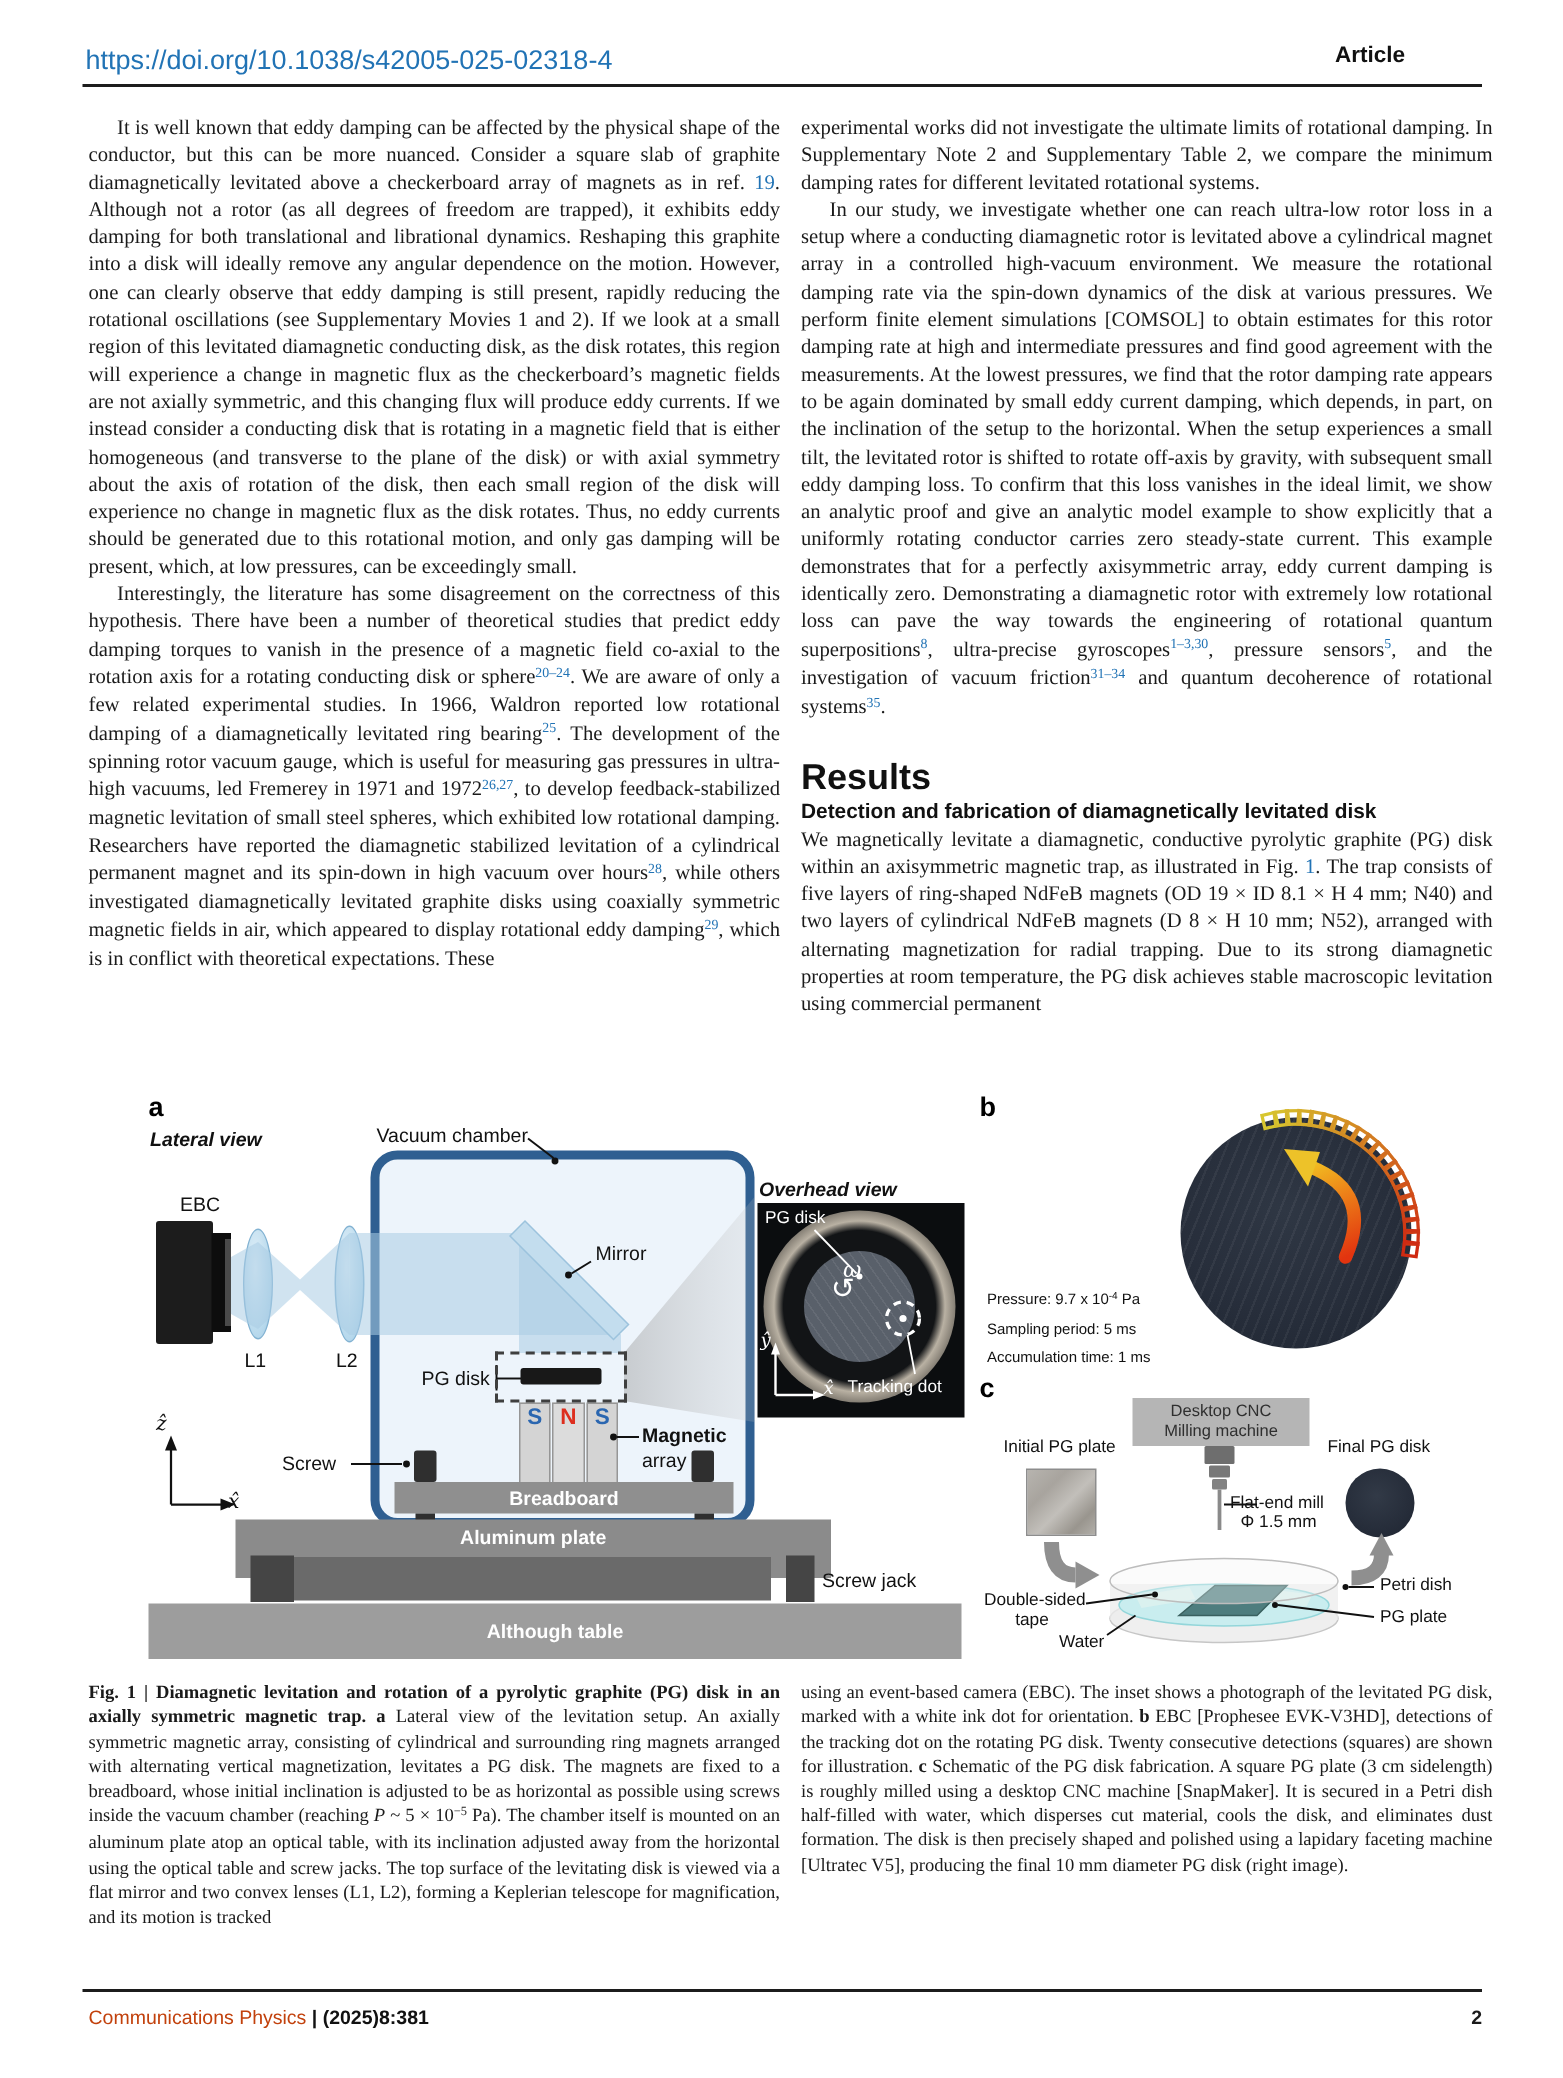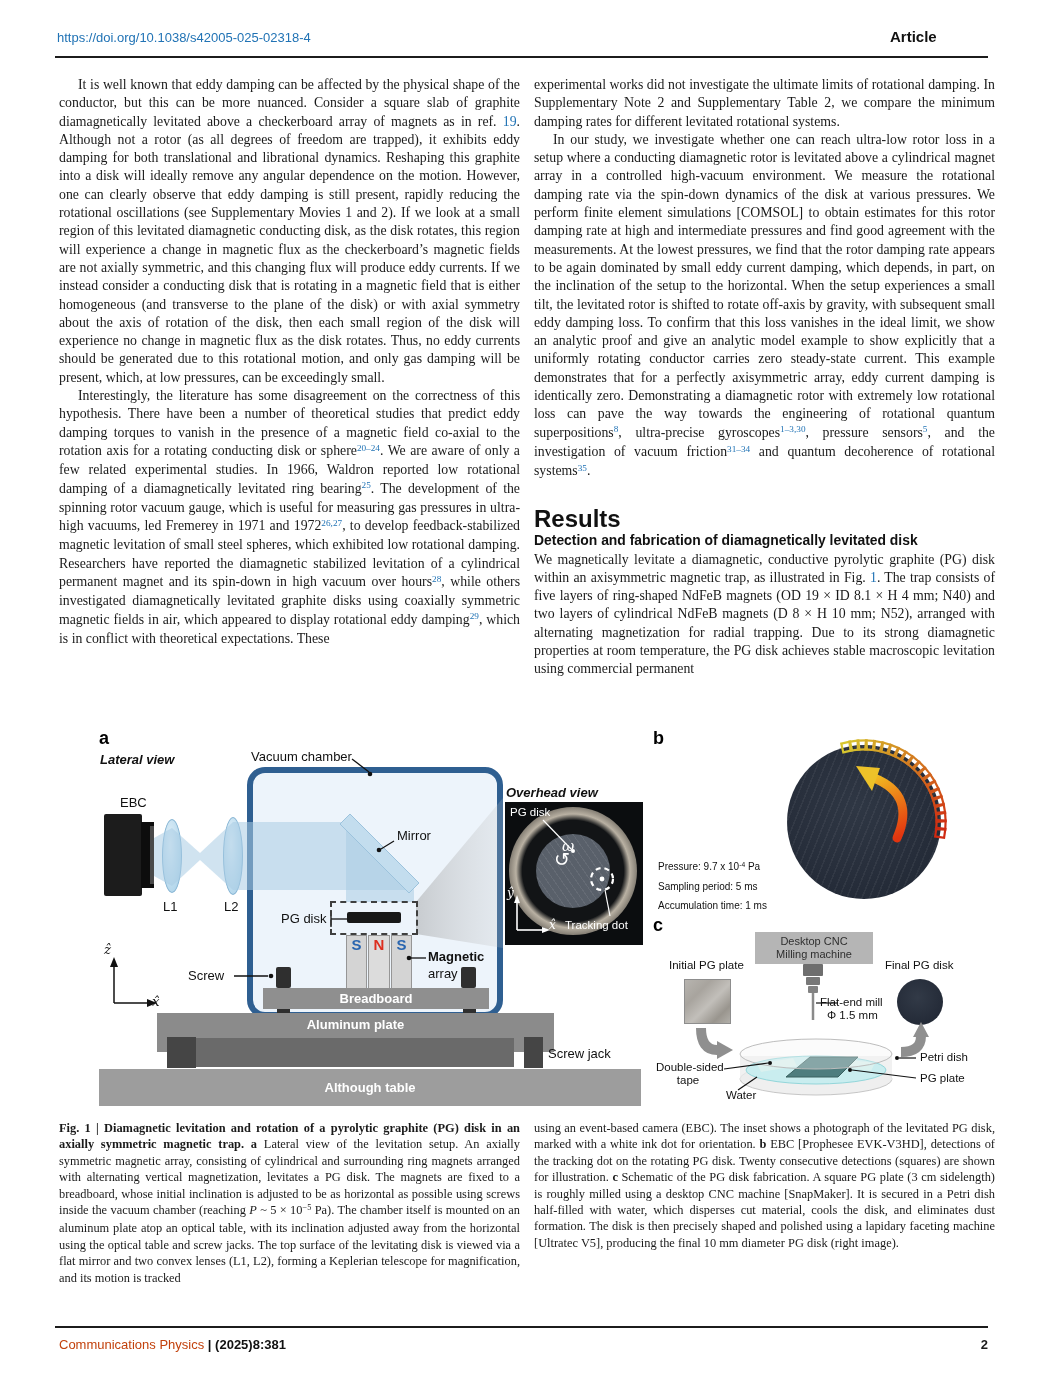--- a/index.html
+++ b/index.html
@@ -1,20 +1,20 @@
 <!DOCTYPE html>
 <html lang="en"><head>
 <meta charset="utf-8">
 <style>
   html,body{margin:0;padding:0;background:#ffffff;}
   .page{position:relative;width:1042px;height:1385px;background:#fff;overflow:hidden;
         font-family:"Liberation Serif",serif;color:#1a1a1a;}
   .abs{position:absolute;}
   
-  .doi{font-family:"Liberation Sans",sans-serif;font-size:13px;color:#2173b5;text-decoration:none;}
+  .doi{font-family:"Liberation Sans",sans-serif;font-size:18px;color:#2173b5;text-decoration:none;}
   .article-lab{font-family:"Liberation Sans",sans-serif;font-size:15px;font-weight:bold;color:#111;}
   .rule{border-top:2px solid #1c1c1c;}
   
   .col{width:461px;font-size:13.8px;line-height:18.3px;text-align:justify;hyphens:auto;}
   .col p{margin:0;}
   .col p.ind{text-indent:19px;}
   h2.res{font-family:"Liberation Sans",sans-serif;font-size:24px;font-weight:bold;margin:27px 0 3px;color:#111;line-height:20px;}
   h3.res{font-family:"Liberation Sans",sans-serif;font-size:13.9px;font-weight:bold;margin:0 0 2px;color:#111;line-height:17px;}
   .seg-link,.seg-suplink{color:#2173b5;}
   .seg-sup,.seg-suplink{font-size:0.67em;position:relative;top:-0.45em;}
@@ -254,21 +254,21 @@
     <div>Accumulation time: 1 ms</div>
   </div>
 
   <div class="abs panel-letter" style="left:653px;top:915px;">c</div>
   <div class="abs flab-sm" style="left:669px;top:959px;">Initial PG plate</div>
   <div class="abs flab-sm" style="left:885px;top:959px;">Final PG disk</div>
   <div class="abs flab-sm" style="left:820px;top:996px;">Flat-end mill</div>
   <div class="abs flab-sm" style="left:827px;top:1009px;">Φ 1.5 mm</div>
   <div class="abs flab-sm" style="left:656px;top:1061px;">Double-sided</div>
   <div class="abs flab-sm" style="left:656px;top:1074px;width:64px;text-align:center;">tape</div>
-  <div class="abs flab-sm" style="left:706px;top:1089px;margin-left:20px;">Water</div>
+  <div class="abs flab-sm" style="left:706px;top:1089px;">Water</div>
   <div class="abs flab-sm" style="left:920px;top:1051px;">Petri dish</div>
   <div class="abs flab-sm" style="left:920px;top:1072px;">PG plate</div>
 
   <div class="abs cap" style="left:59px;top:1120px;"><span class="seg-b">Fig. 1 | Diamagnetic levitation and rotation of a pyrolytic graphite (PG) disk in an axially symmetric magnetic trap. </span><span class="seg-b">a</span><span class="seg-p"> Lateral view of the levitation setup. An axially symmetric magnetic array, consisting of cylindrical and surrounding ring magnets arranged with alternating vertical magnetization, levitates a PG disk. The magnets are fixed to a breadboard, whose initial inclination is adjusted to be as horizontal as possible using screws inside the vacuum chamber (reaching </span><span class="seg-i">P</span><span class="seg-p"> ~ 5 × 10</span><span class="seg-sup">−5</span><span class="seg-p"> Pa). The chamber itself is mounted on an aluminum plate atop an optical table, with its inclination adjusted away from the horizontal using the optical table and screw jacks. The top surface of the levitating disk is viewed via a flat mirror and two convex lenses (L1, L2), forming a Keplerian telescope for magnification, and its motion is tracked</span></div>
   <div class="abs cap" style="left:534px;top:1120px;"><span class="seg-p">using an event-based camera (EBC). The inset shows a photograph of the levitated PG disk, marked with a white ink dot for orientation. </span><span class="seg-b">b</span><span class="seg-p"> EBC [Prophesee EVK-V3HD], detections of the tracking dot on the rotating PG disk. Twenty consecutive detections (squares) are shown for illustration. </span><span class="seg-b">c</span><span class="seg-p"> Schematic of the PG disk fabrication. A square PG plate (3 cm sidelength) is roughly milled using a desktop CNC machine [SnapMaker]. It is secured in a Petri dish half-filled with water, which disperses cut material, cools the disk, and eliminates dust formation. The disk is then precisely shaped and polished using a lapidary faceting machine [Ultratec V5], producing the final 10 mm diameter PG disk (right image).</span></div>
 
   <div class="abs rule" style="left:55px;top:1326px;width:933px;"></div>
   <div class="abs foot" style="left:59px;top:1337px;">
     <a class="j" href="#" style="text-decoration:none;">Communications Physics</a>
     <span class="c">| (2025)8:381</span>

